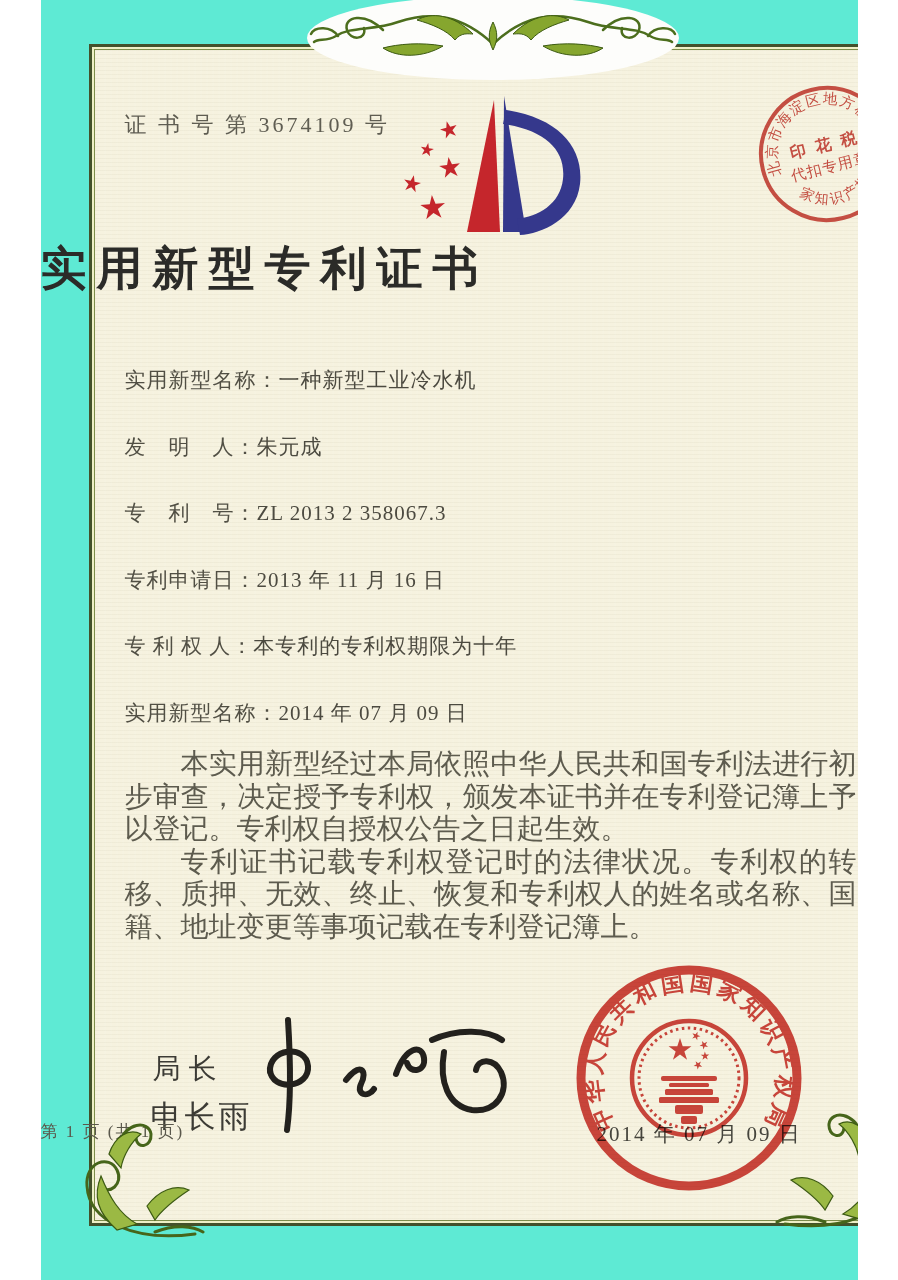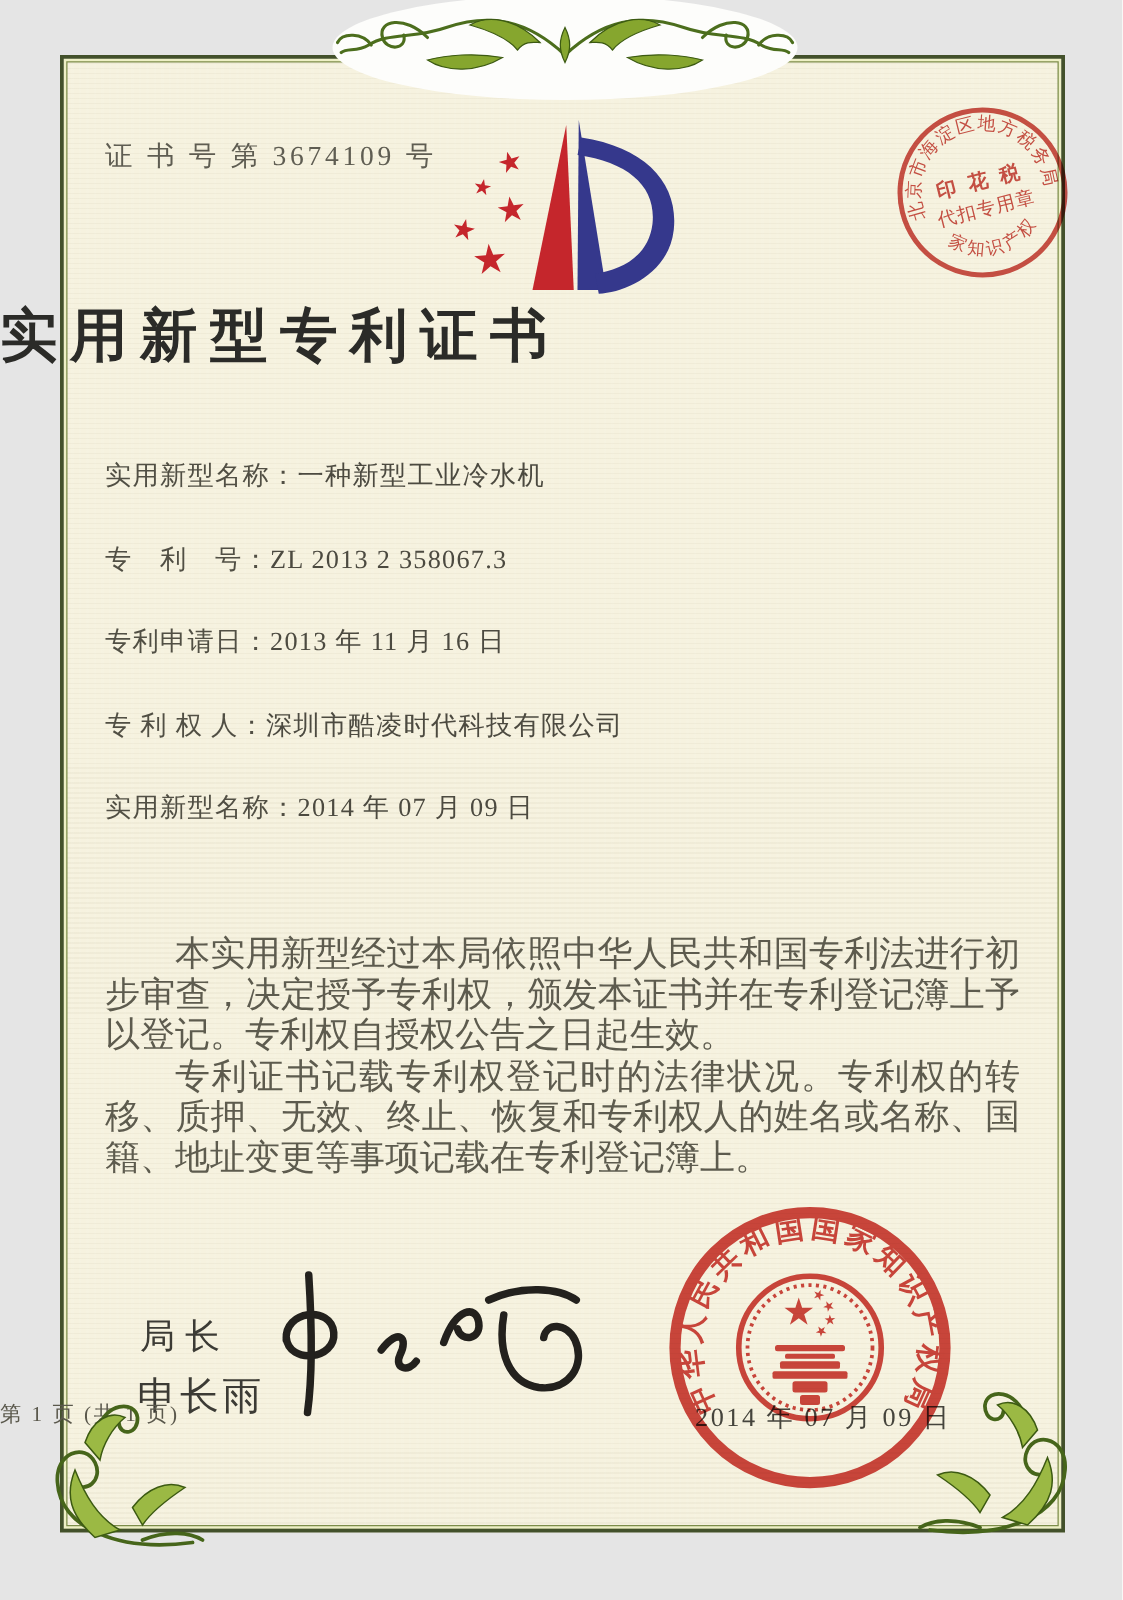--- a/index.html
+++ b/index.html
@@ -1,21 +1,21 @@
 <!DOCTYPE html>
 <html><head>
 <meta charset="utf-8">
 <style>
   * { margin:0; padding:0; box-sizing:border-box; }
   html,body { background:#ffffff; }
   body { font-family:"Liberation Serif","DejaVu Serif",serif; }
 
   .page {
-    position:relative; width:898px; height:1280px; margin:0 auto;
-    background:#e5e5e5; overflow:hidden;
+    position:relative; width:817px; height:1280px; margin:0 auto;
+    background:#5eead4; overflow:hidden;
   }
 
   
   .frame {
     position:absolute; left:48px; top:44px; width:804px; height:1182px;
     border:3px solid #43512b;
     box-shadow: inset 0 0 0 2px #eef0c6, inset 0 0 0 3px #7c8c4a;
     background-color:#f6f2df;
     background-image:
       repeating-linear-gradient(0deg, rgba(120,110,70,0.05) 0 1px, transparent 1px 4px),
@@ -158,27 +158,30 @@
     <text x="0" y="18" text-anchor="middle" font-size="15" letter-spacing="1" fill="#c8443c">代扣专用章</text>
   </svg>
 
   <div class="title">实用新型专利证书</div>
 
   <div class="fields">
     <div class="field-row">
       <span class="lab">实用新型名称：</span><span class="val">一种新型工业冷水机</span>
     </div>
     <div class="field-row">
+      <span class="lab">发　明　人：</span><span class="val">朱元成</span>
+    </div>
+    <div class="field-row">
       <span class="lab">专　利　号：</span><span class="val">ZL 2013 2 358067.3</span>
     </div>
     <div class="field-row">
       <span class="lab">专利申请日：</span><span class="val">2013 年 11 月 16 日</span>
     </div>
     <div class="field-row">
-      <span class="lab">专 利 权 人：</span><span class="val">深圳市酷凌时代科技有限公司</span>
+      <span class="lab">专 利 权 人：</span><span class="val">本专利的专利权期限为十年</span>
     </div>
     <div class="field-row">
       <span class="lab">实用新型名称：</span><span class="val">2014 年 07 月 09 日</span>
     </div>
   </div>
 
   <div class="body-text">
     <p>本实用新型经过本局依照中华人民共和国专利法进行初步审查，决定授予专利权，颁发本证书并在专利登记簿上予以登记。专利权自授权公告之日起生效。</p>
     <p>专利证书记载专利权登记时的法律状况。专利权的转移、质押、无效、终止、恢复和专利权人的姓名或名称、国籍、地址变更等事项记载在专利登记簿上。</p>
   </div>

